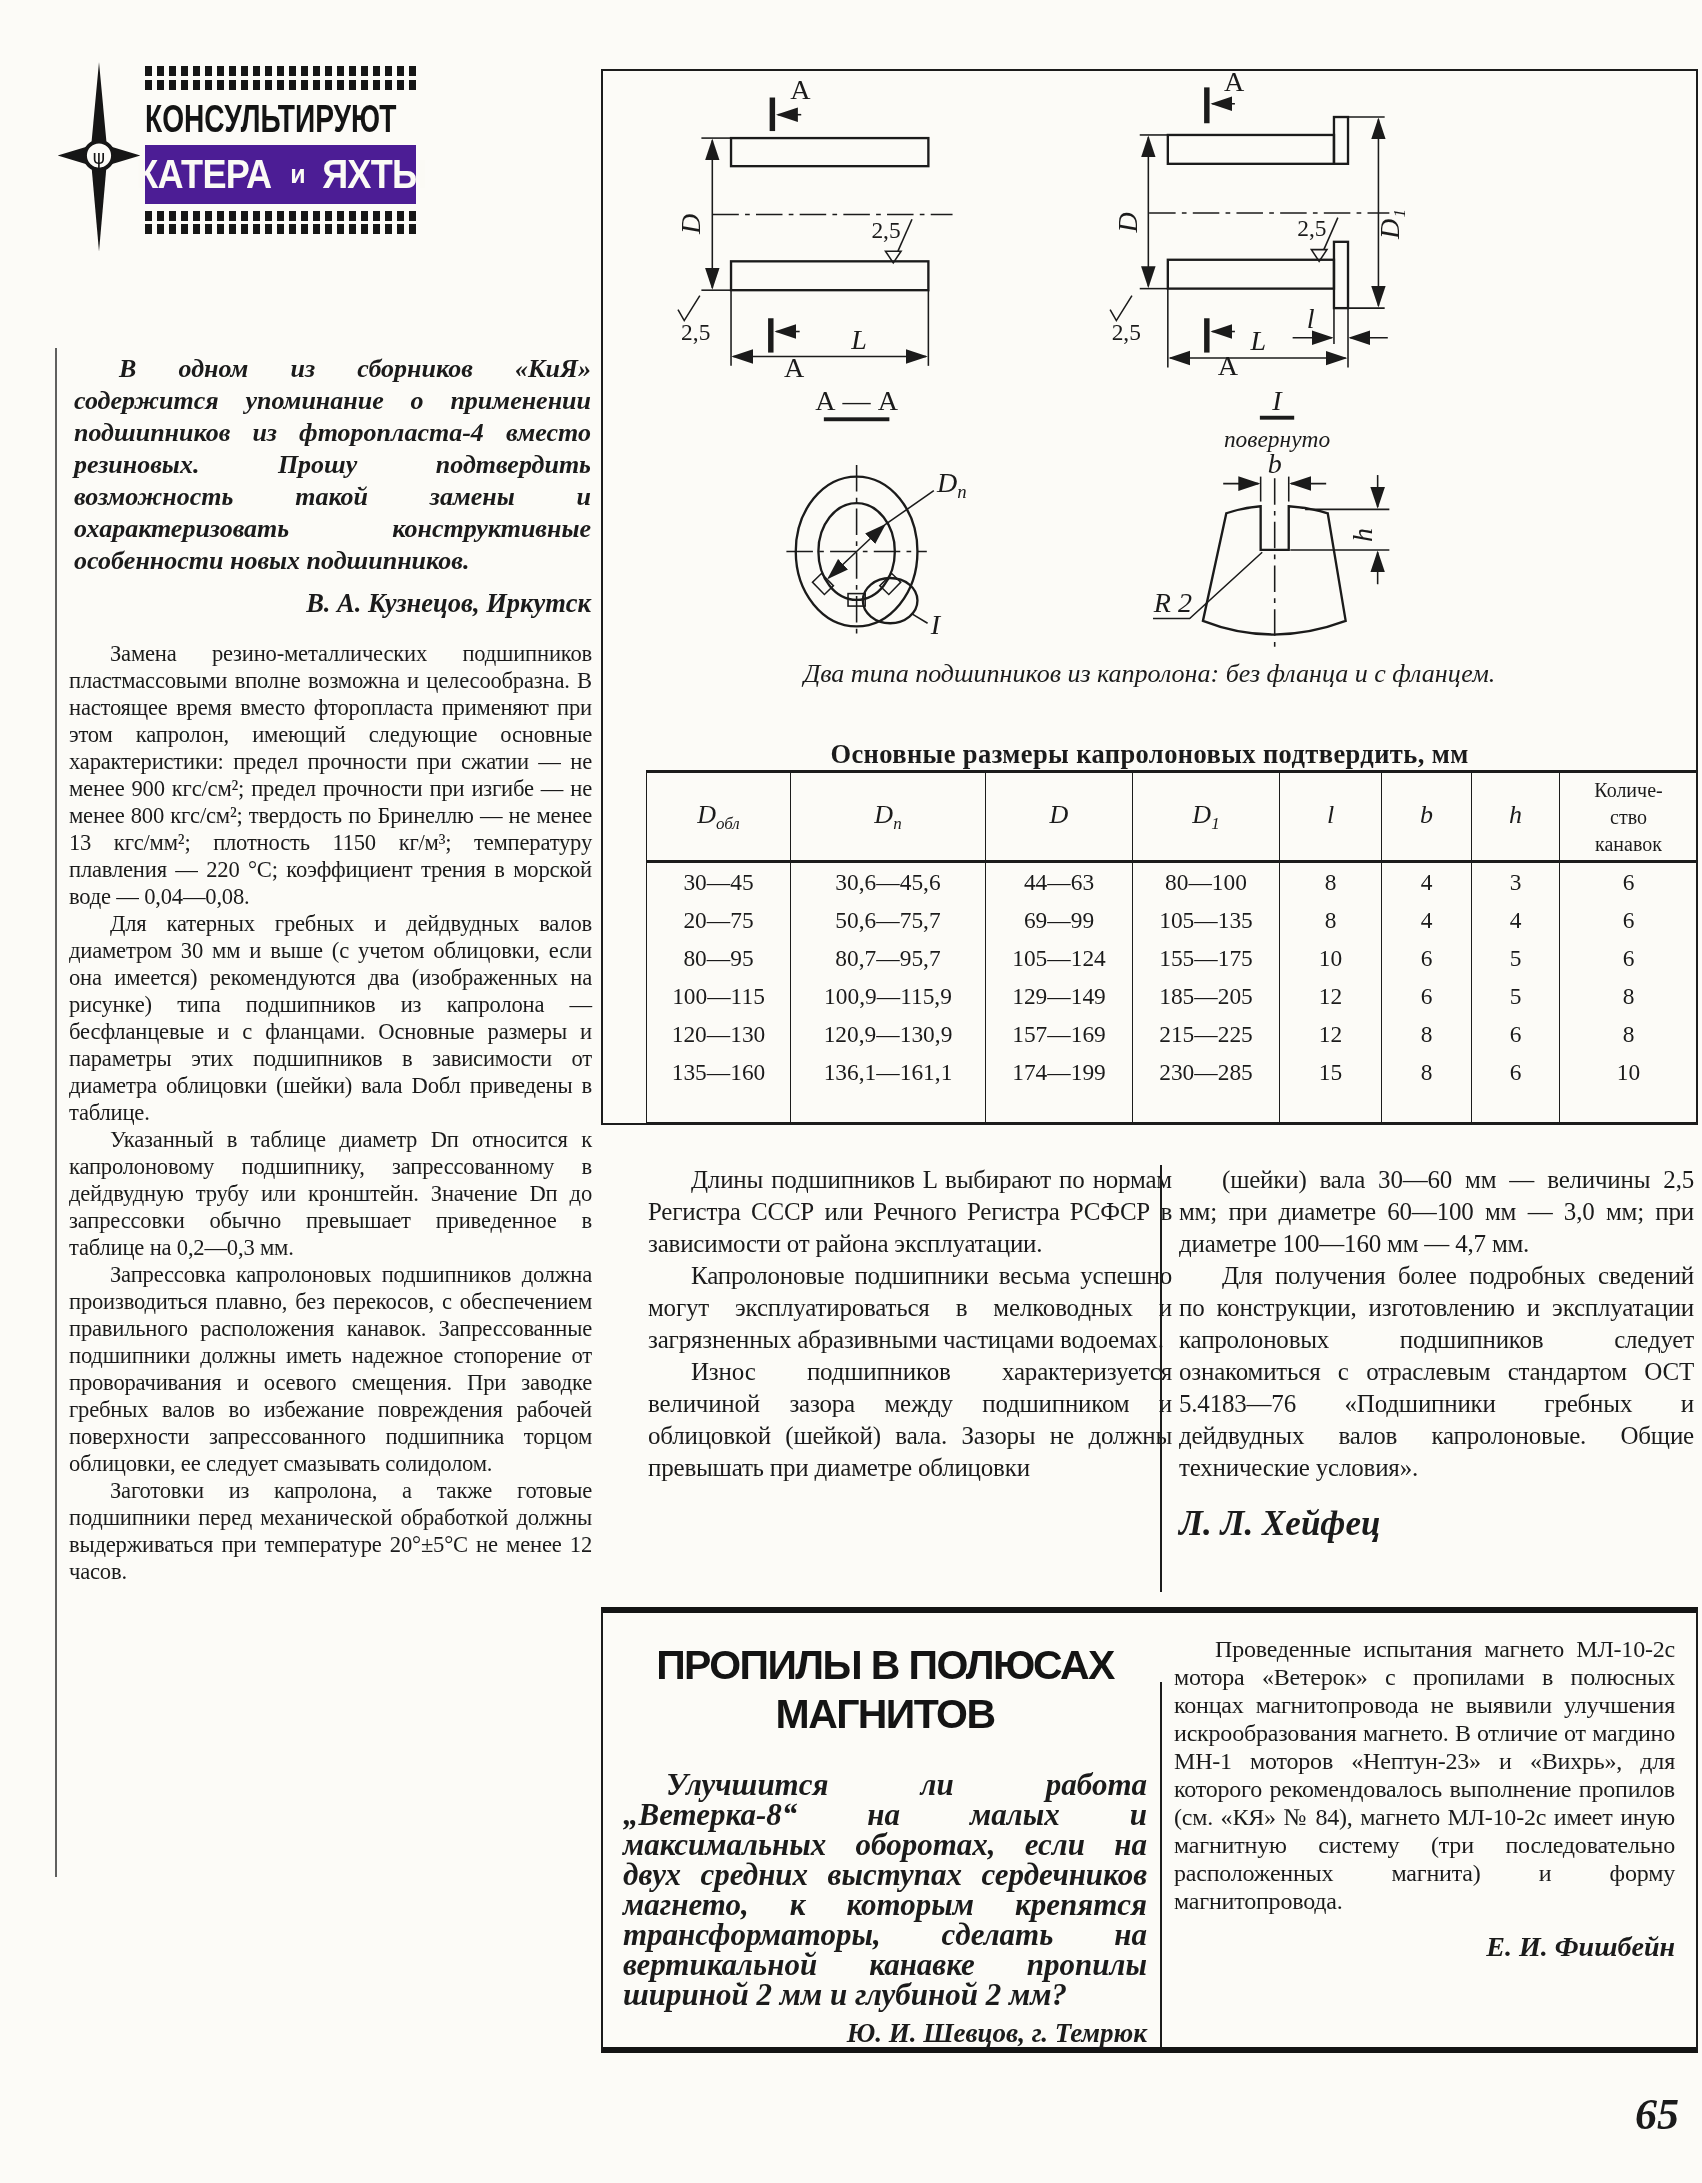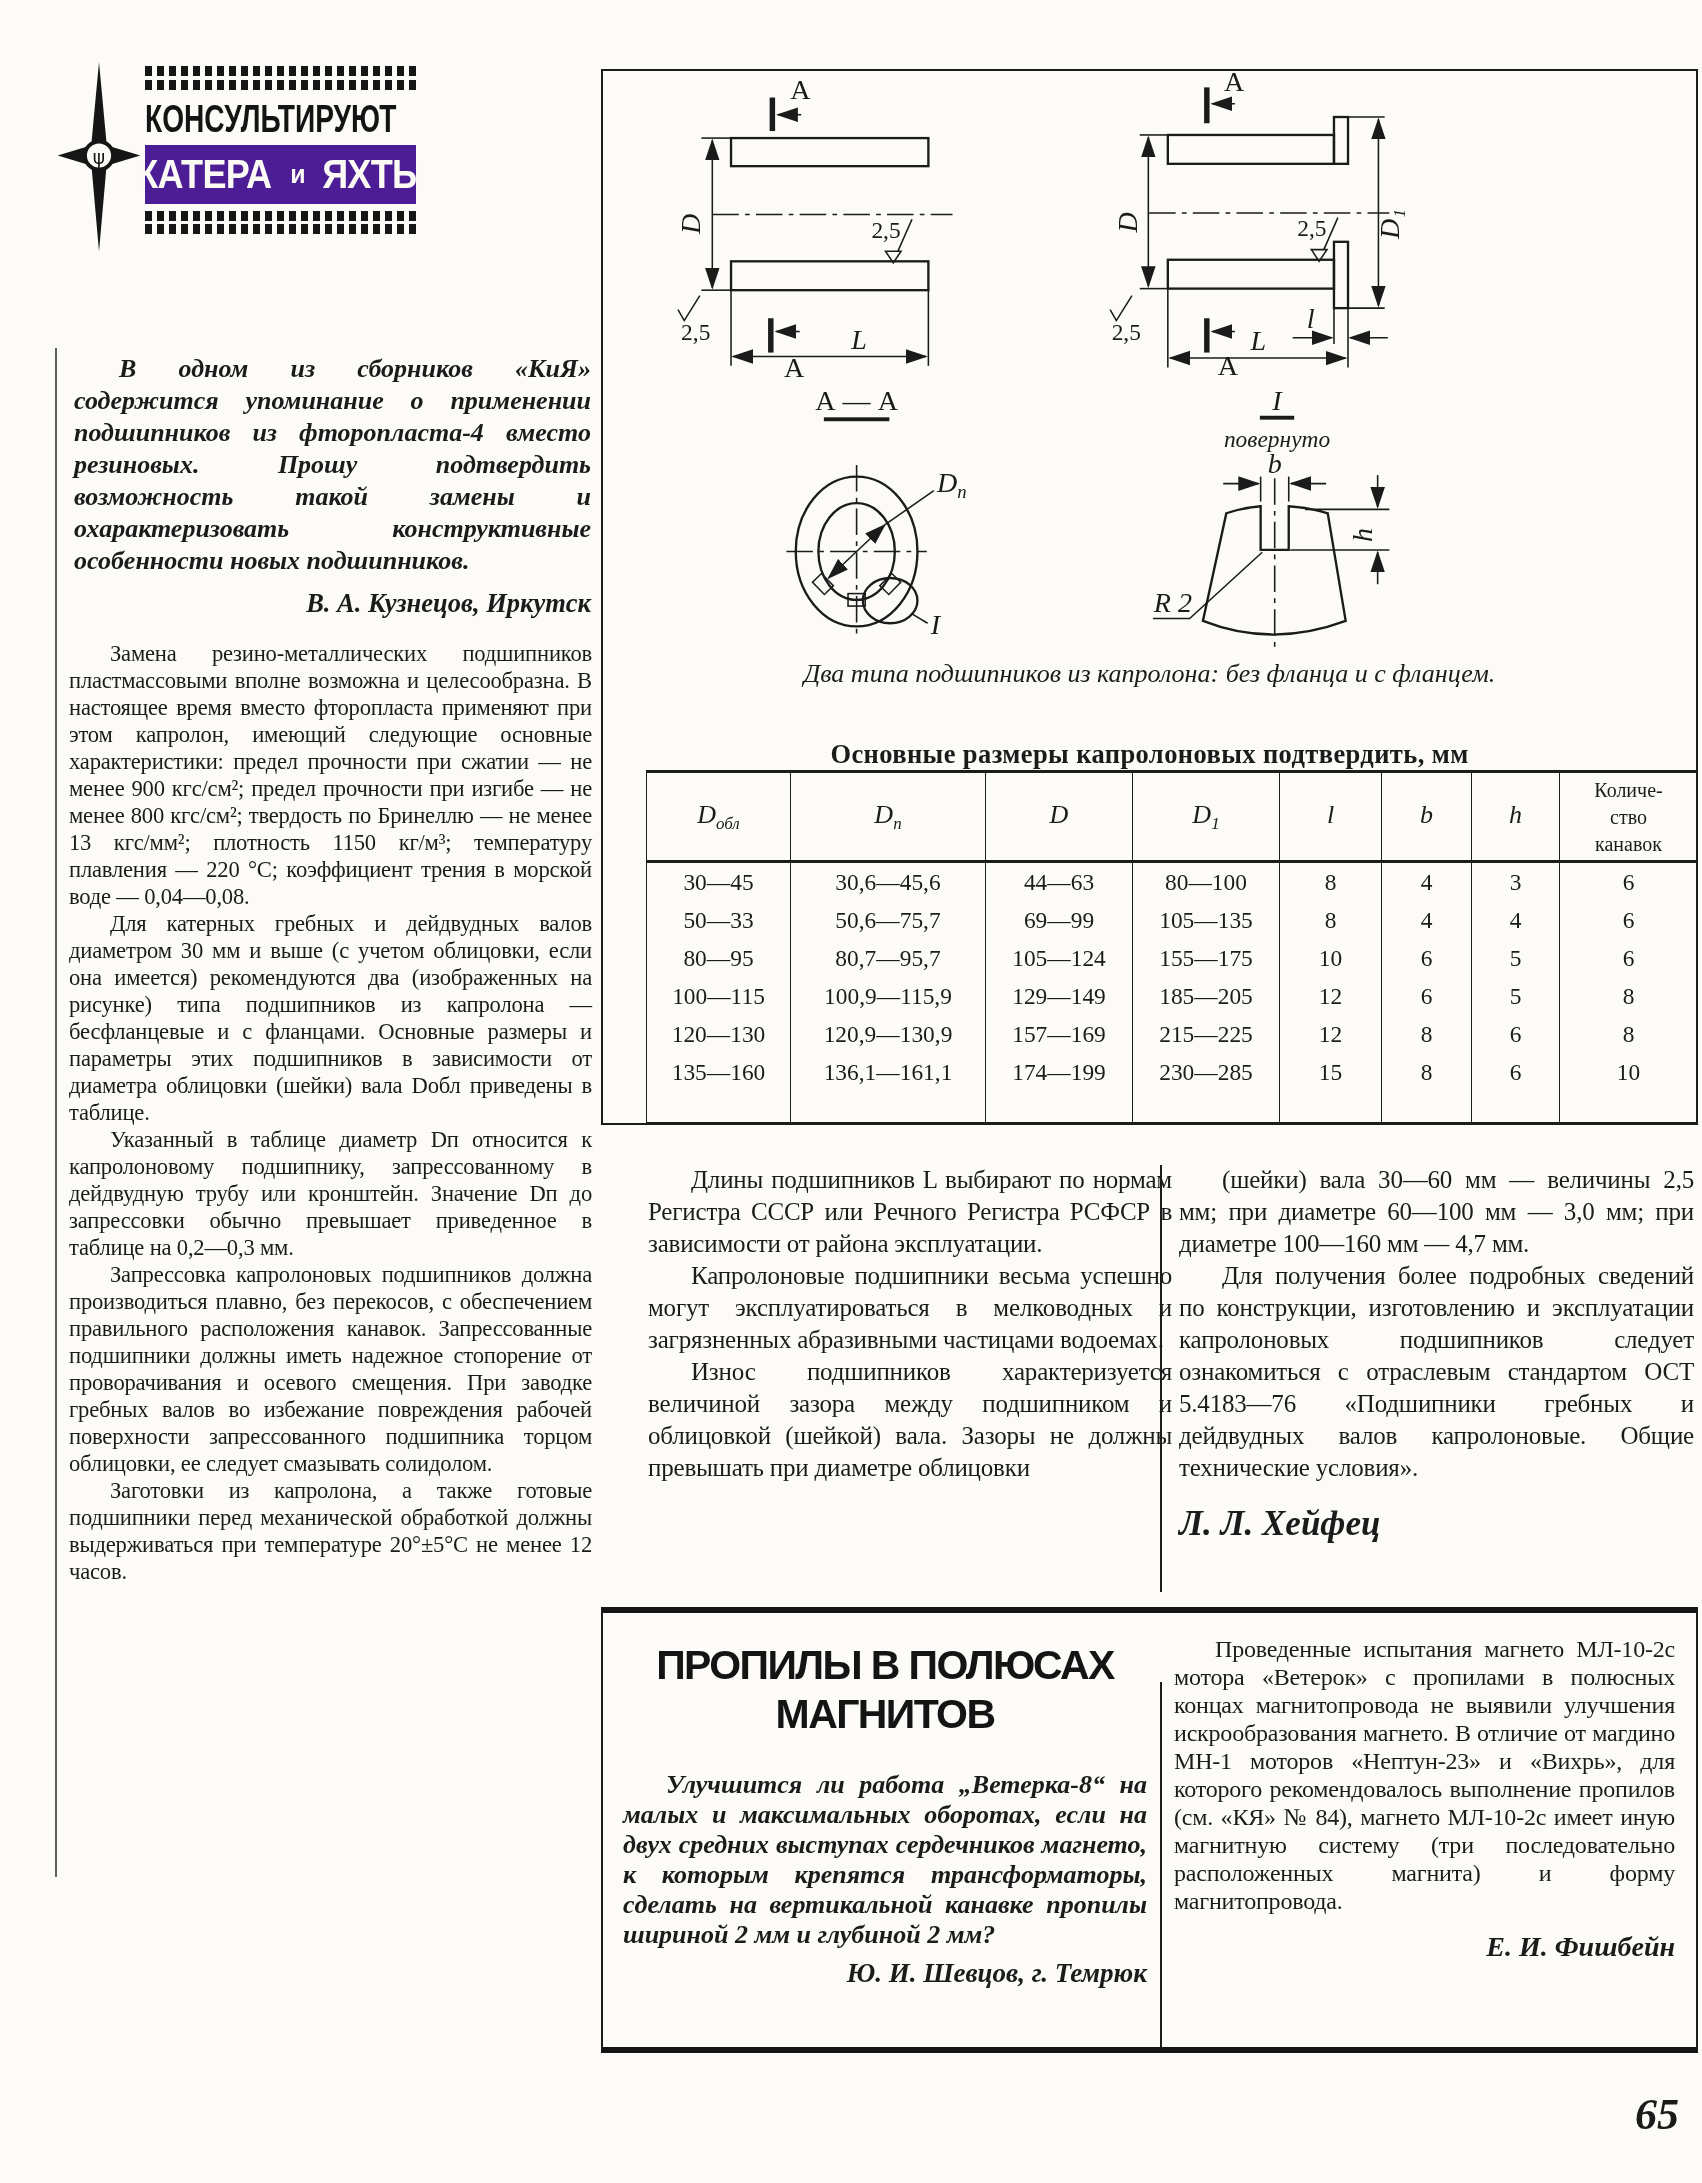--- a/index.html
+++ b/index.html
@@ -63,21 +63,21 @@
   .right-col .sig{margin-top:20px;text-align:left;font-style:italic;font-weight:bold;font-size:35px;}
 
   
   .qa-box{position:absolute;left:601px;top:1607px;width:1097px;height:446px;box-sizing:border-box;
           border-top:6.2px solid #141414;border-bottom:6.2px solid #141414;
           border-left:2.3px solid #1c1c1c;border-right:2.3px solid #1c1c1c;}
   .qa-divider{position:absolute;left:557px;top:69px;width:2.3px;height:365px;background:#1c1c1c;}
   .qa-left{position:absolute;left:20px;top:28px;width:524px;}
   .qa-title{font-family:"Liberation Sans",sans-serif;font-weight:bold;font-size:41px;
             line-height:49px;text-align:center;letter-spacing:-1.6px;color:#141414;}
-  .qa-question{margin-top:31px;font-style:italic;font-weight:bold;font-size:26px;line-height:30px;
+  .qa-question{margin-top:31px;font-style:italic;font-weight:bold;font-size:31px;line-height:30px;
                text-align:justify;text-indent:43px;}
   .qa-left .sig{margin-top:7.8px;text-align:right;font-style:italic;font-weight:bold;font-size:27px;}
   .qa-right{position:absolute;left:571px;top:22px;width:501px;}
   .qa-right p{font-size:24px;line-height:28px;text-align:justify;text-indent:41px;letter-spacing:-0.2px;}
   .qa-right .sig{margin-top:15.6px;text-align:right;font-style:italic;font-weight:bold;font-size:28px;}
 
   .pageno{position:absolute;left:1635px;top:2089px;font-weight:bold;font-style:italic;font-size:44px;}
 
   
   .ink{stroke:#1b1b1b;fill:none;stroke-width:3;}
@@ -292,21 +292,21 @@
             <td>30—45</td>
             <td>30,6—45,6</td>
             <td>44—63</td>
             <td>80—100</td>
             <td>8</td>
             <td>4</td>
             <td>3</td>
             <td>6</td>
           </tr>
           <tr>
-            <td>50—33</td>
+            <td>20—75</td>
             <td>50,6—75,7</td>
             <td>69—99</td>
             <td>105—135</td>
             <td>8</td>
             <td>4</td>
             <td>4</td>
             <td>6</td>
           </tr>
           <tr>
             <td>80—95</td>

